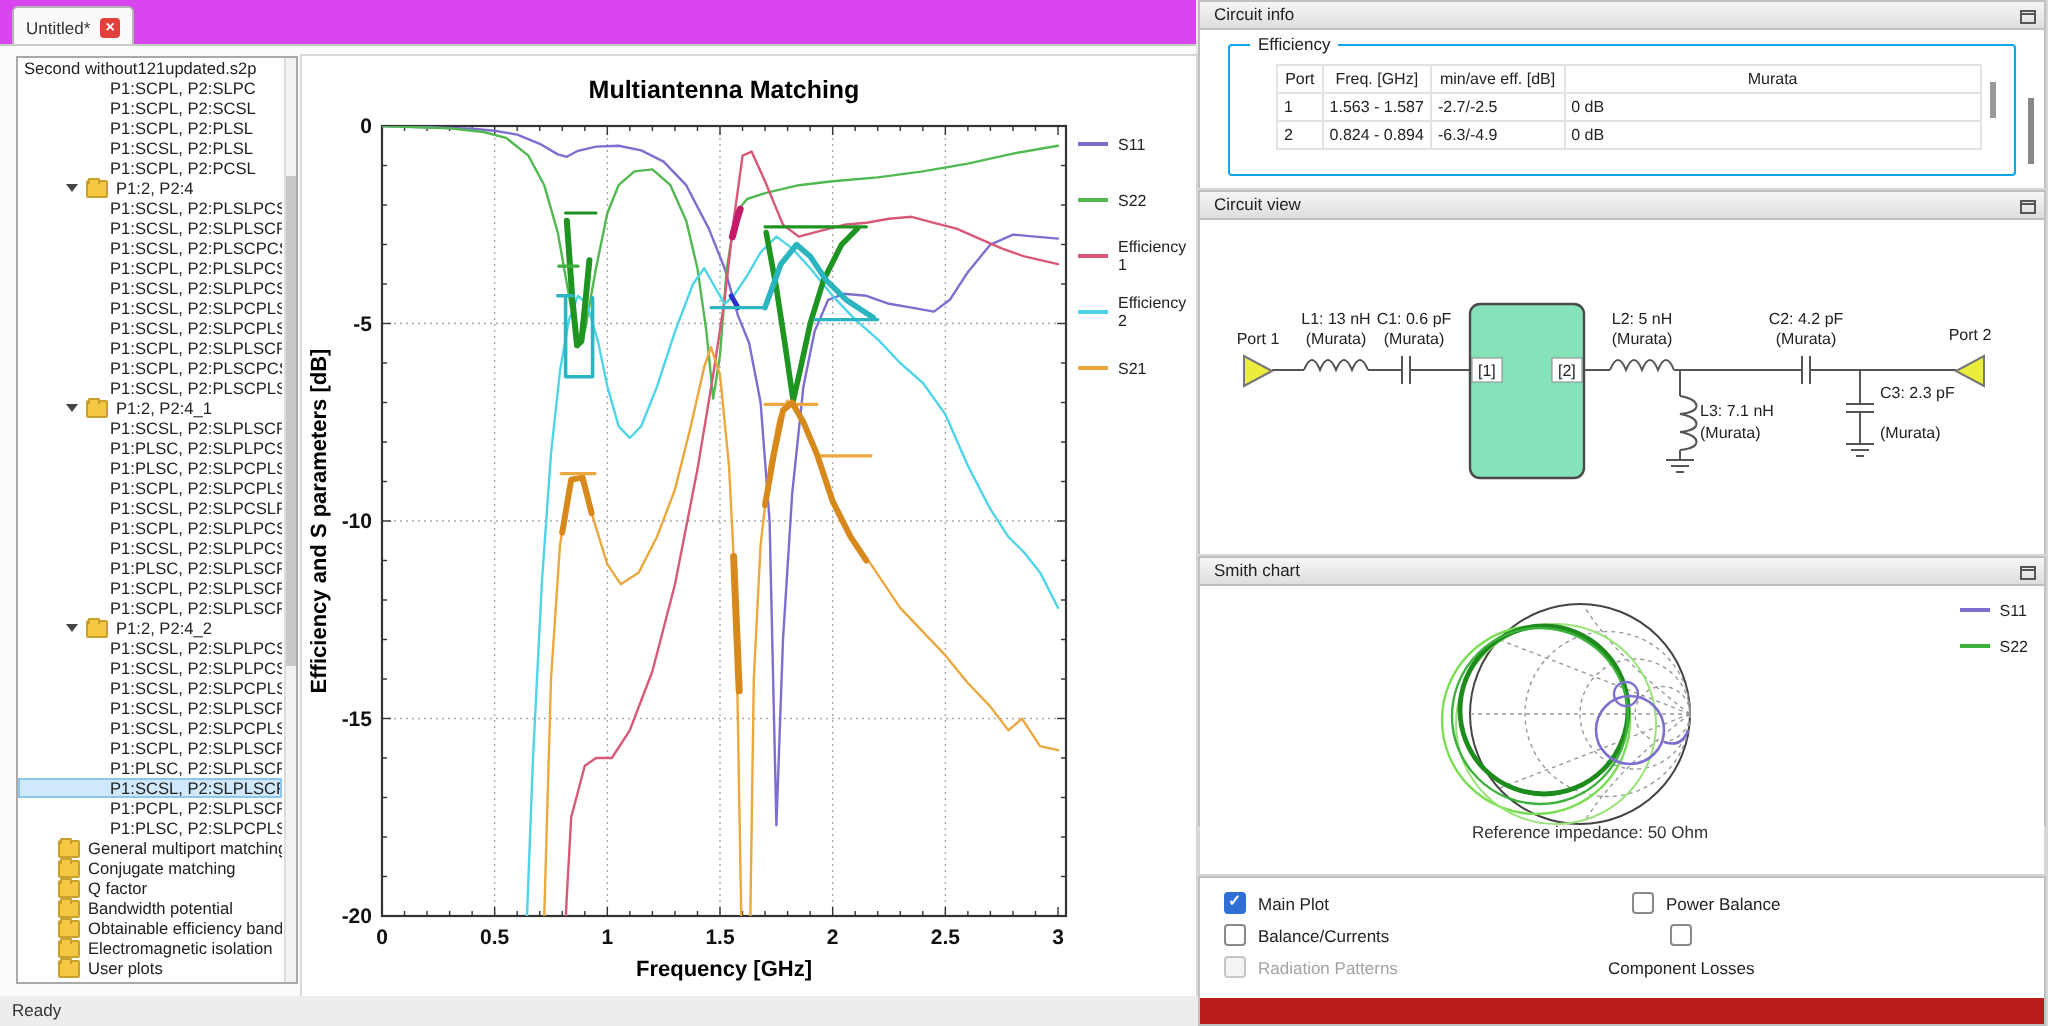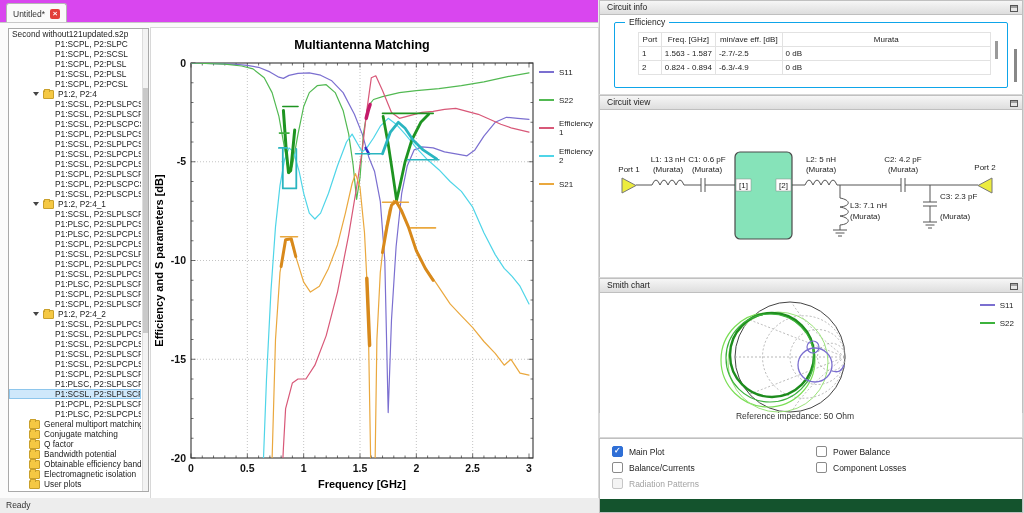--- a/index.html
+++ b/index.html
@@ -38,21 +38,21 @@
 
   
   #chartcard{position:absolute;left:150px;top:27px;width:447px;height:471px;background:#fff;border:1px solid #d8d8d8;}
   #chart-legend{position:absolute;left:388px;top:38px;}
   .cl-item{display:flex;align-items:center;gap:5px;height:12px;margin-bottom:16px;}
   .cl-line{width:15px;height:2px;flex:0 0 auto;}
   .cl-label{font-size:8px;color:#222;}
 
   
   #rightcol{position:absolute;left:599px;top:0;width:425px;height:513px;background:#d7d7d7;}
-  .panel{position:absolute;left:0;width:424px;background:#14532d;border:1px solid #c0c0c0;box-sizing:border-box;}
+  .panel{position:absolute;left:0;width:424px;background:#b91c1c;border:1px solid #c0c0c0;box-sizing:border-box;}
   .phead{position:relative;height:13px;background:linear-gradient(#f6f6f6,#dedede);
        border-bottom:1px solid #bfbfbf;font-size:8.5px;color:#222;line-height:13px;padding-left:7px;}
   .pin{position:absolute;right:4px;top:3px;}
   .pcontent{position:relative;background:#fff;}
 
   
   #groupbox{position:absolute;left:14px;top:7px;right:14px;height:64px;border:1px solid #0ea5e9;border-radius:2px;}
   #groupbox .gb-label{position:absolute;left:10px;top:-6px;background:#fff;padding:0 4px;font-size:8.5px;color:#222;}
   #eff-table{position:absolute;left:23px;top:9px;right:16px;border:1px solid #d4d4d4;border-collapse:collapse;}
   #eff-table th,#eff-table td{border:1px solid #e2e2e2;font-size:8px;color:#222;height:13px;
@@ -615,21 +615,21 @@
             <span class="opt-label">Balance/Currents</span>
           </div>
           <div class="opt disabled" style="left: 12px; top: 39px;">
             <span class="cb disabled"></span>
             <span class="opt-label">Radiation Patterns</span>
           </div>
           <div class="opt" style="left: 216px; top: 7px;">
             <span class="cb"></span>
             <span class="opt-label">Power Balance</span>
           </div>
-          <div class="opt" style="left: 216px; top: 23px;">
+          <div class="opt" style="left: 204px; top: 23px; flex-direction: column;">
             <span class="cb"></span>
             <span class="opt-label">Component Losses</span>
           </div>
         </div>
     </div>
 
   </div>
 </div>
 
 </body></html>

